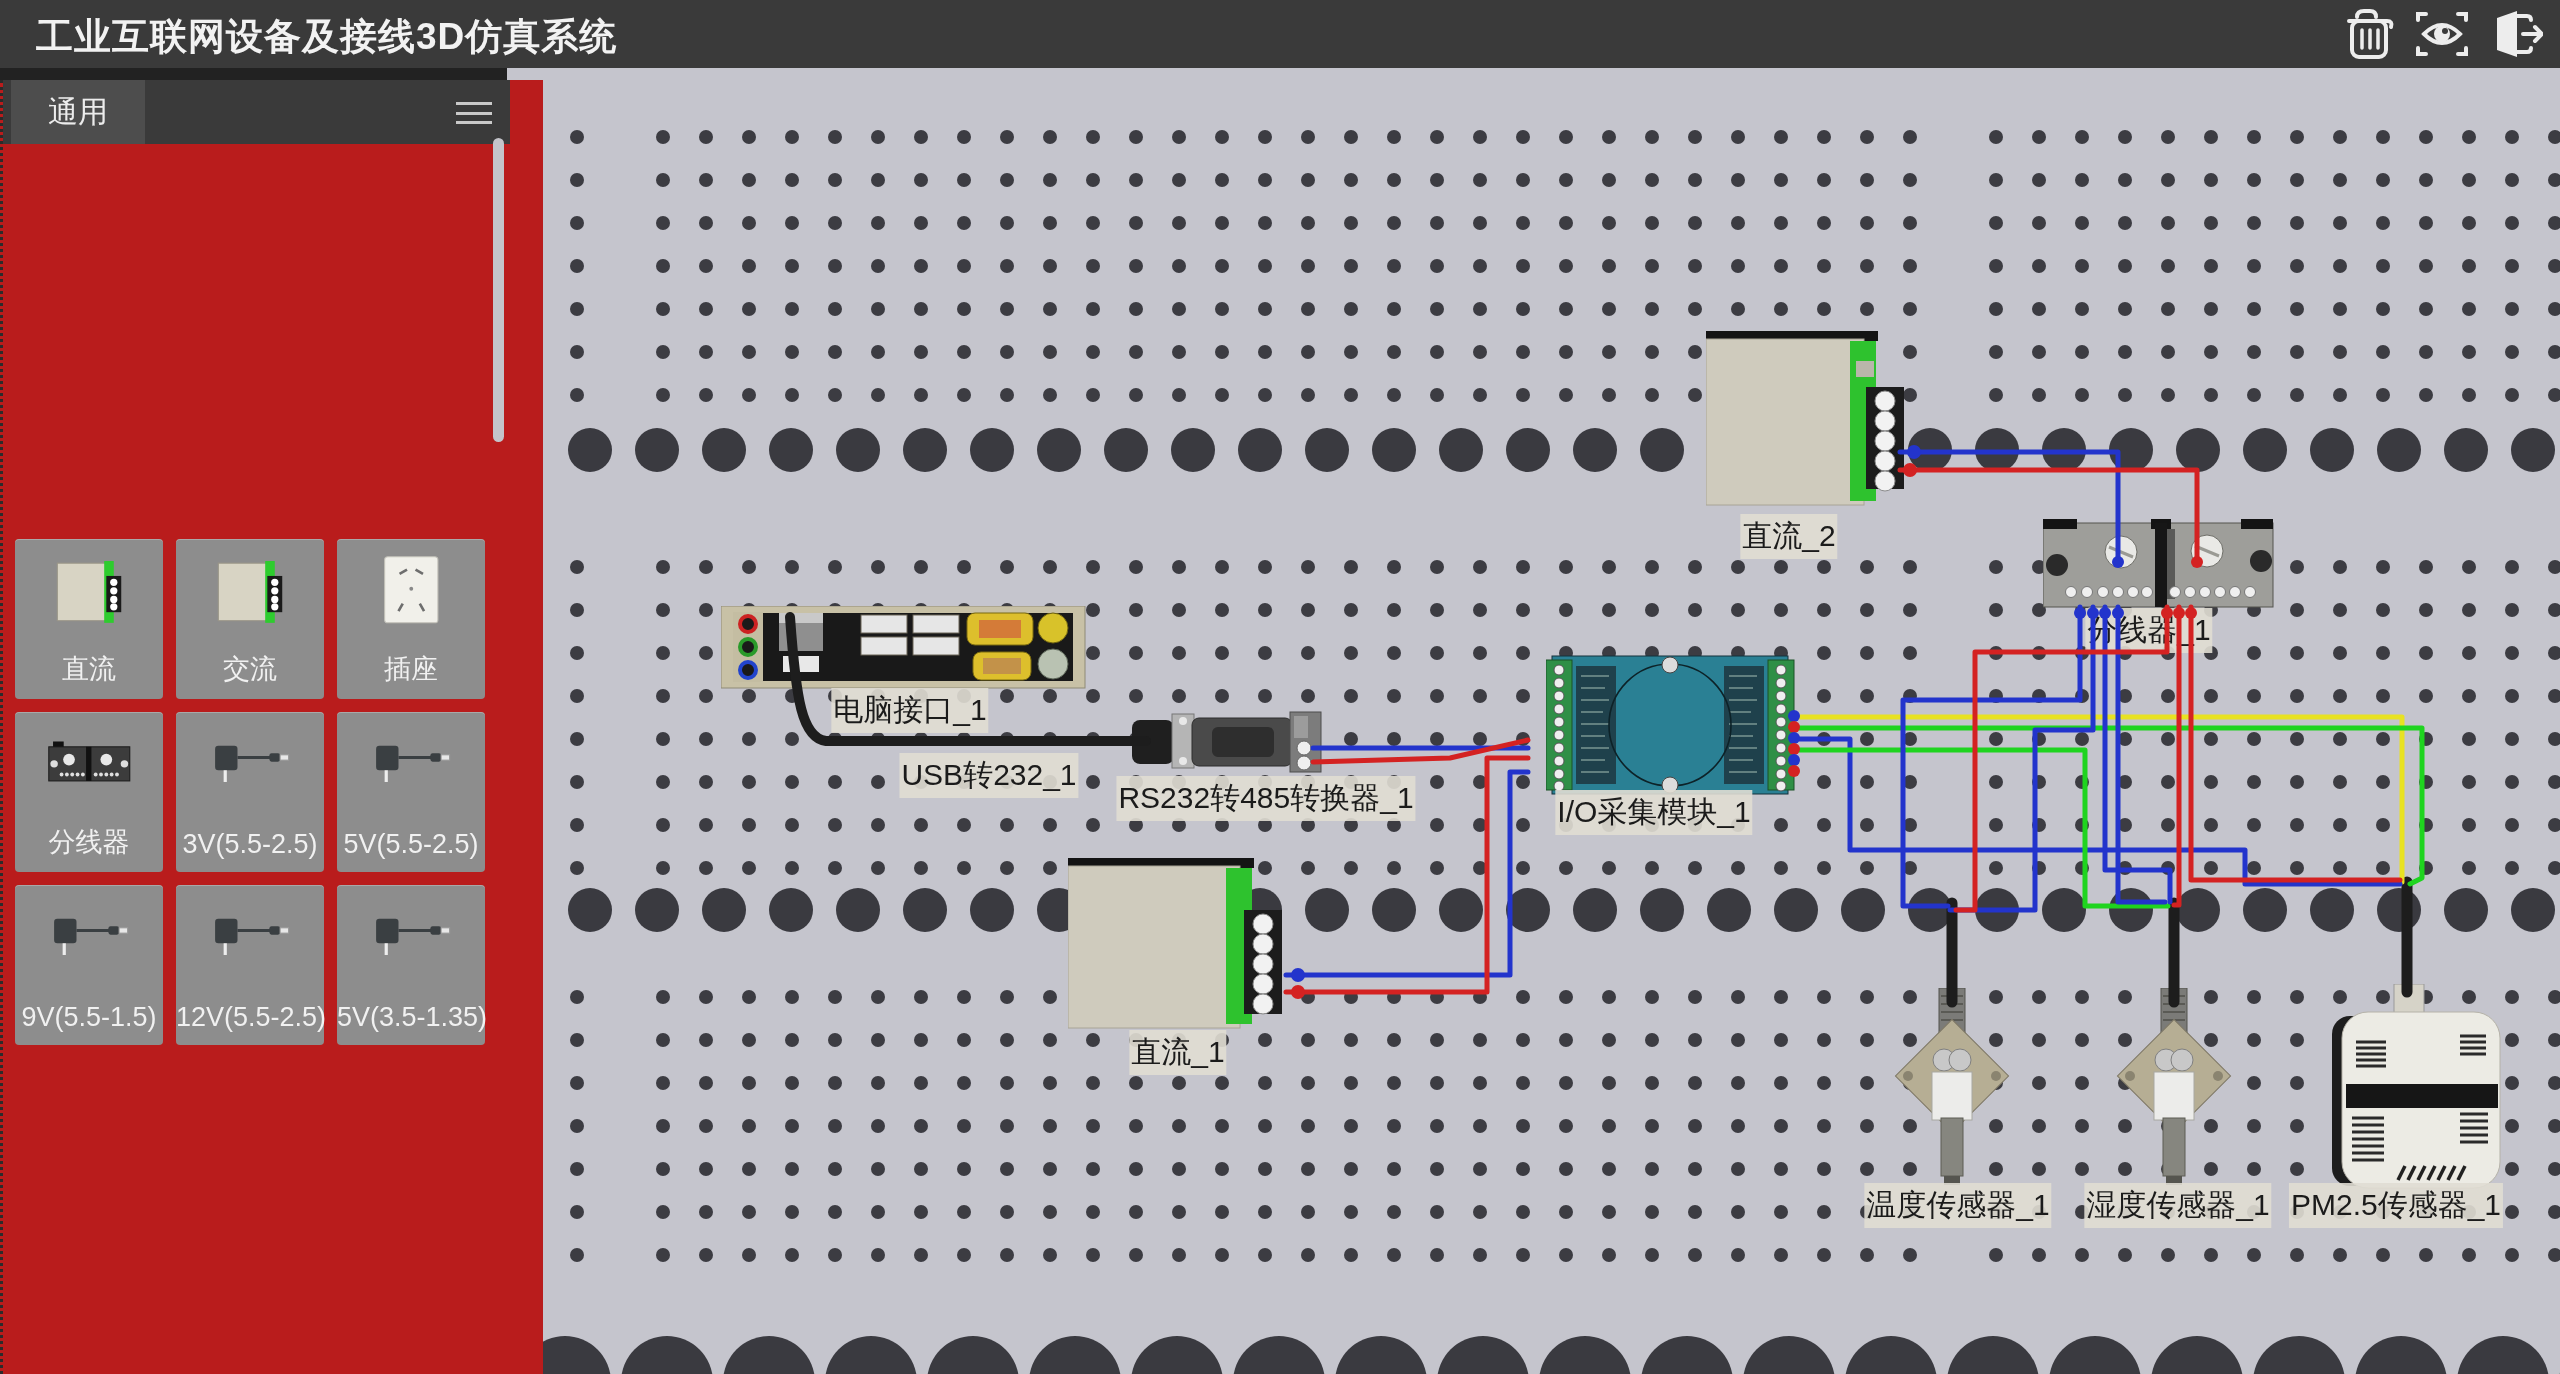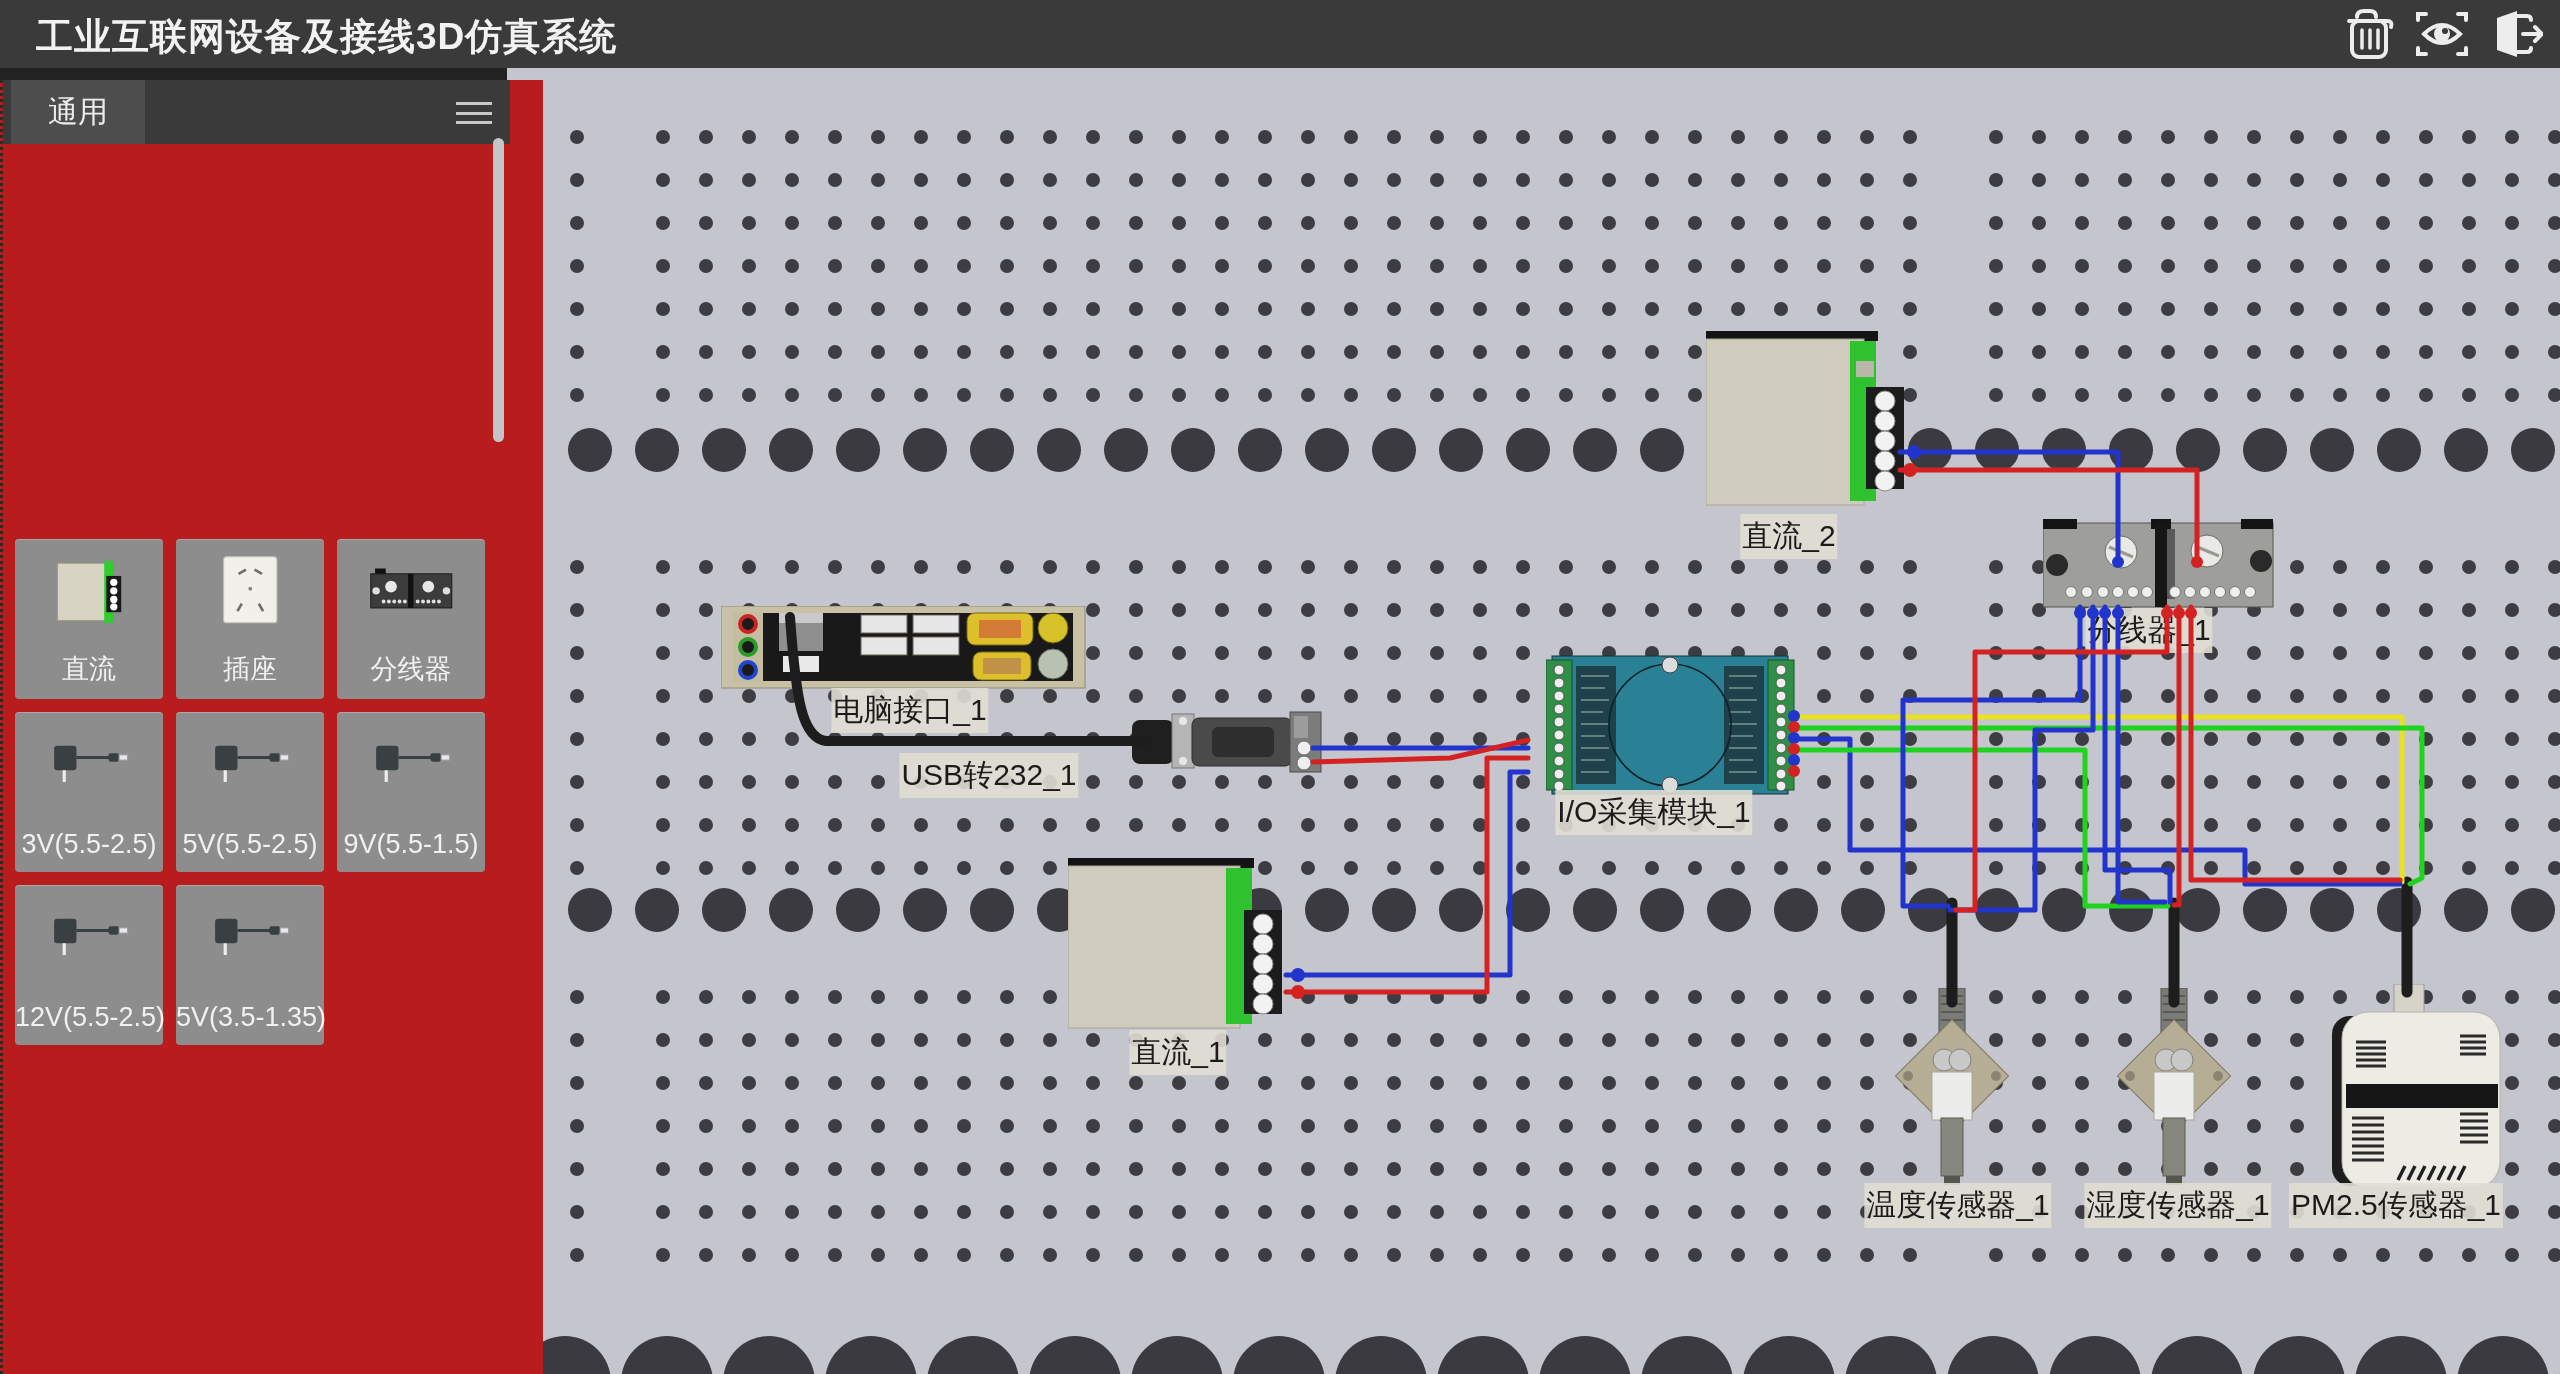--- a/index.html
+++ b/index.html
@@ -1283,20 +1283,21 @@
     <g stroke="#222" stroke-width="3.5">
       <path d="M66 196l7-14M76 196l7-14M86 196l7-14M96 196l7-14M106 196l7-14M116 196l7-14M126 196l7-14"></path>
     </g>
   </svg>
 </div>
 
 <div class="layer labels">
   <span class="slabel" style="left:1789px;top:514px">直流_2</span>
   <span class="slabel" style="left:910px;top:688px">电脑接口_1</span>
   <span class="slabel" style="left:989px;top:753px">USB转232_1</span>
+  <span class="slabel" style="left:1266px;top:776px">RS232转485转换器_1</span>
   <span class="slabel" style="left:1654px;top:790px">I/O采集模块_1</span>
   <span class="slabel" style="left:2149px;top:608px">分线器_1</span>
   <span class="slabel" style="left:1178px;top:1030px">直流_1</span>
   <span class="slabel" style="left:1958px;top:1183px">温度传感器_1</span>
   <span class="slabel" style="left:2178px;top:1183px">湿度传感器_1</span>
   <span class="slabel" style="left:2396px;top:1183px">PM2.5传感器_1</span>
 </div>
 
 <svg class="layer wires" viewBox="0 0 2560 1374" fill="none" stroke-linejoin="round" stroke-linecap="round">
 
@@ -1365,20 +1366,32 @@
         <svg viewBox="0 0 100 84">
           <rect x="20" y="14" width="48" height="54" fill="#d8d4c4" stroke="#9a9688"></rect>
           <rect x="64" y="12" width="9" height="58" fill="#2ecc2e"></rect>
           <rect x="66" y="26" width="14" height="34" fill="#1a1a1a"></rect>
           <circle cx="73" cy="32" r="3.4" fill="#fff"></circle>
           <circle cx="73" cy="40" r="3.4" fill="#fff"></circle>
           <circle cx="73" cy="48" r="3.4" fill="#fff"></circle>
           <circle cx="73" cy="55" r="3.4" fill="#fff"></circle>
         </svg>
         <span class="clabel">直流</span>
+      </div>
+      <div class="card">
+        <svg viewBox="0 0 100 84">
+          <rect x="20" y="14" width="48" height="54" fill="#d8d4c4" stroke="#9a9688"></rect>
+          <rect x="64" y="12" width="9" height="58" fill="#2ecc2e"></rect>
+          <rect x="66" y="26" width="14" height="34" fill="#1a1a1a"></rect>
+          <circle cx="73" cy="32" r="3.4" fill="#fff"></circle>
+          <circle cx="73" cy="40" r="3.4" fill="#fff"></circle>
+          <circle cx="73" cy="48" r="3.4" fill="#fff"></circle>
+          <circle cx="73" cy="55" r="3.4" fill="#fff"></circle>
+        </svg>
+        <span class="clabel">交流</span>
       </div>
       <div class="card">
         <svg viewBox="0 0 100 84">
           <rect x="25" y="8" width="50" height="62" rx="3" fill="#f1f0ea" stroke="#c2c1b9"></rect>
           <path d="M39 24 l7 -4 M61 24 l-7 -4" stroke="#6e6e6e" stroke-width="2.5" fill="none"></path>
           <circle cx="50" cy="38" r="1.8" fill="#888"></circle>
           <path d="M42 52 l-4 7 M58 52 l4 7" stroke="#6e6e6e" stroke-width="2.5" fill="none"></path>
         </svg>
         <span class="clabel">插座</span>
       </div>

